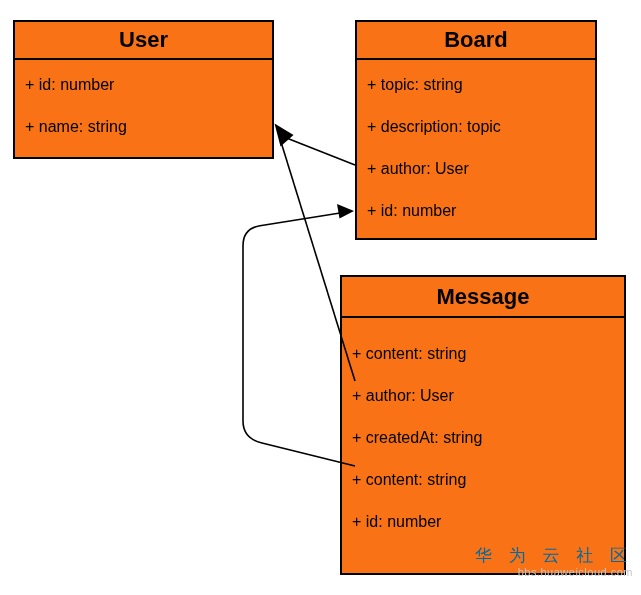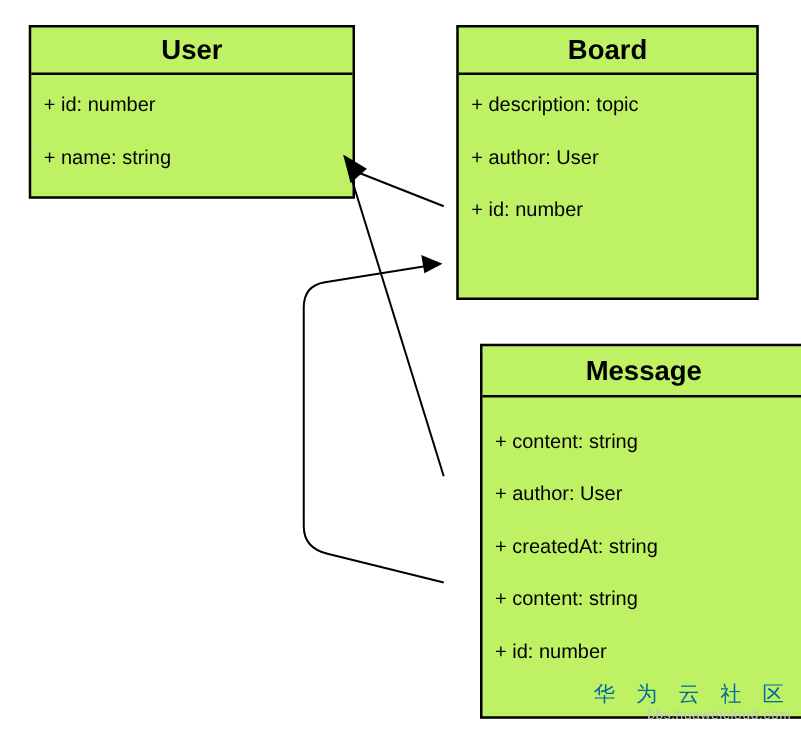--- a/index.html
+++ b/index.html
@@ -11,24 +11,23 @@
   .canvas {
     position: relative;
     width: 641px;
     height: 595px;
     background: #ffffff;
     overflow: hidden;
   }
   .class-box {
     position: absolute;
     box-sizing: border-box;
-    background: #bef264;
+    background: #f97316;
     border: 2px solid #000000;
     z-index: 1;
-    margin-left: 10px;
   }
   .class-title {
     box-sizing: border-box;
     border-bottom: 2px solid #000000;
     display: flex;
     align-items: center;
     justify-content: center;
     font-weight: bold;
     font-size: 22px;
     color: #000000;
@@ -85,27 +84,28 @@
     <div class="class-title" style="height:38px;">User</div>
     <div class="class-fields" style="padding-top:4px;">
       <div class="field-row">+ id: number</div>
       <div class="field-row">+ name: string</div>
     </div>
   </div>
 
   <div class="class-box" style="left:355px; top:20px; width:242px; height:220px;">
     <div class="class-title" style="height:38px;">Board</div>
     <div class="class-fields" style="padding-top:4px;">
+      <div class="field-row">+ topic: string</div>
       <div class="field-row">+ description: topic</div>
       <div class="field-row">+ author: User</div>
       <div class="field-row">+ id: number</div>
     </div>
   </div>
 
-  <div class="class-box" style="left:374px; top:275px; width:262px; height:300px;">
+  <div class="class-box" style="left:340px; top:275px; width:286px; height:300px;">
     <div class="class-title" style="height:41px;">Message</div>
     <div class="class-fields" style="padding-top:15px;">
       <div class="field-row">+ content: string</div>
       <div class="field-row">+ author: User</div>
       <div class="field-row">+ createdAt: string</div>
       <div class="field-row">+ content: string</div>
       <div class="field-row">+ id: number</div>
     </div>
   </div>
 

